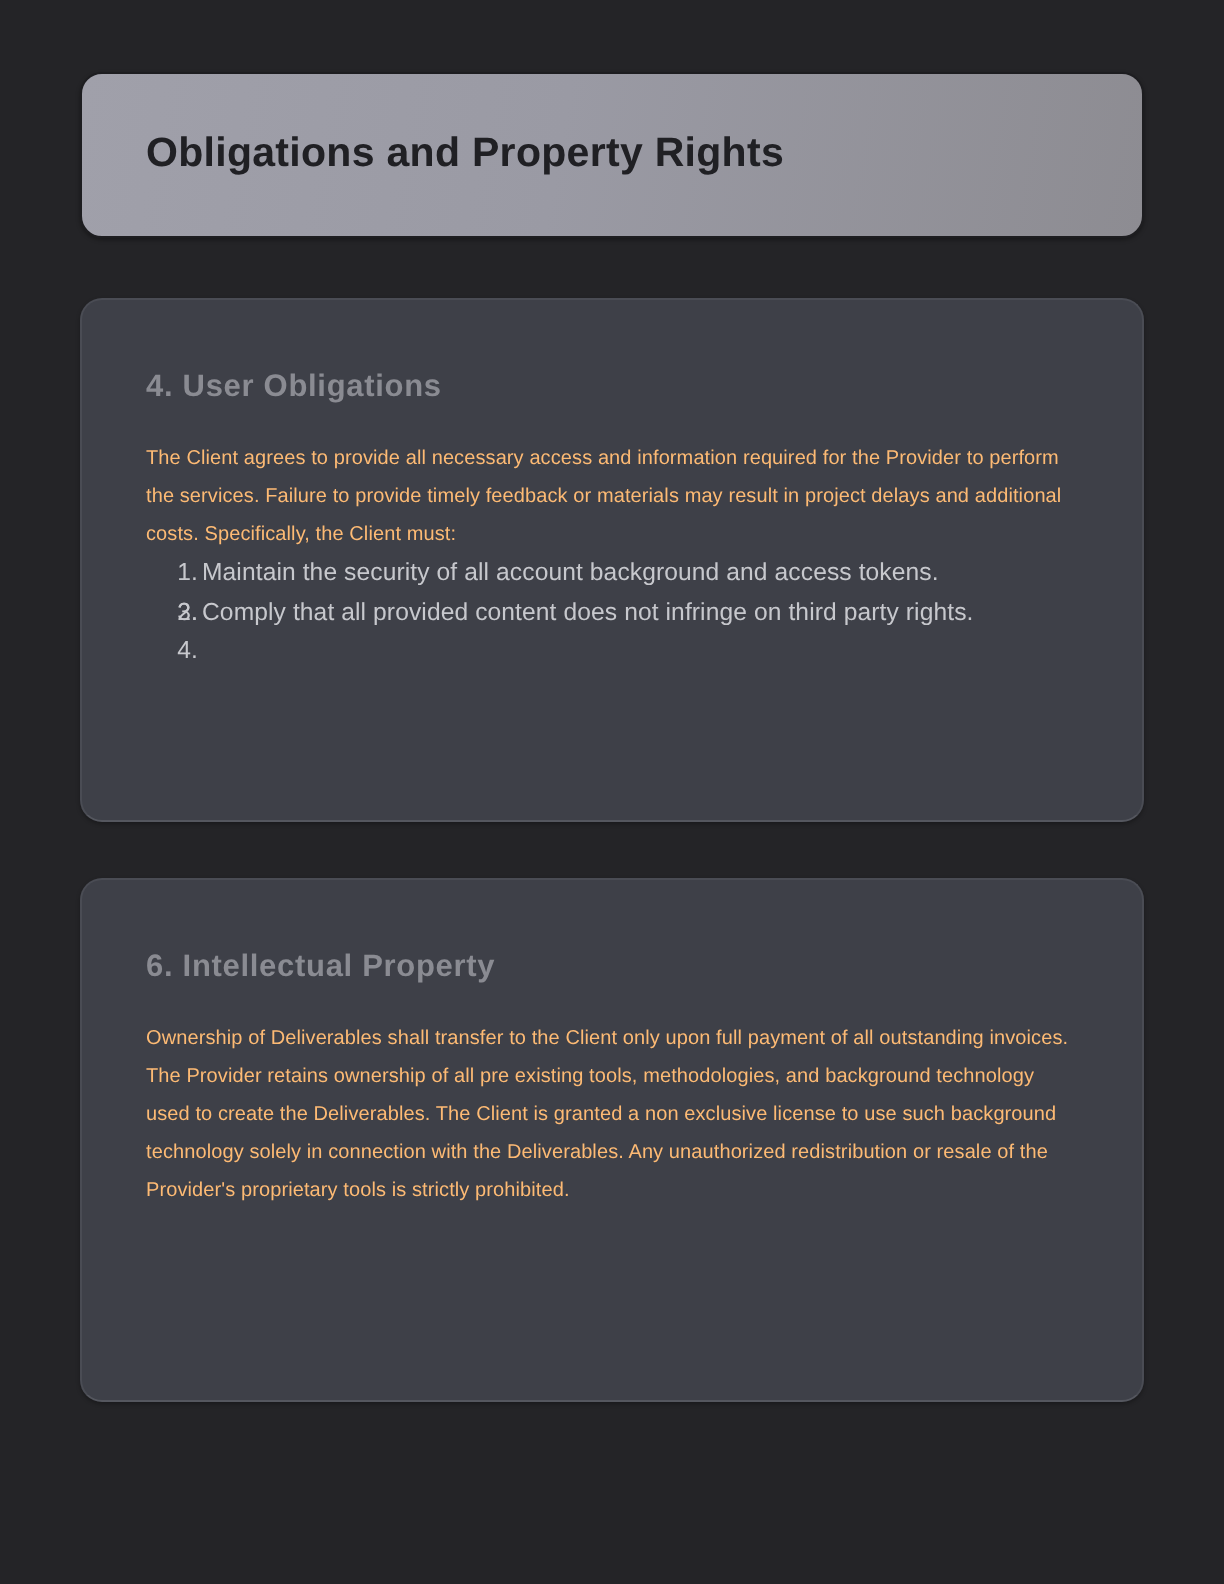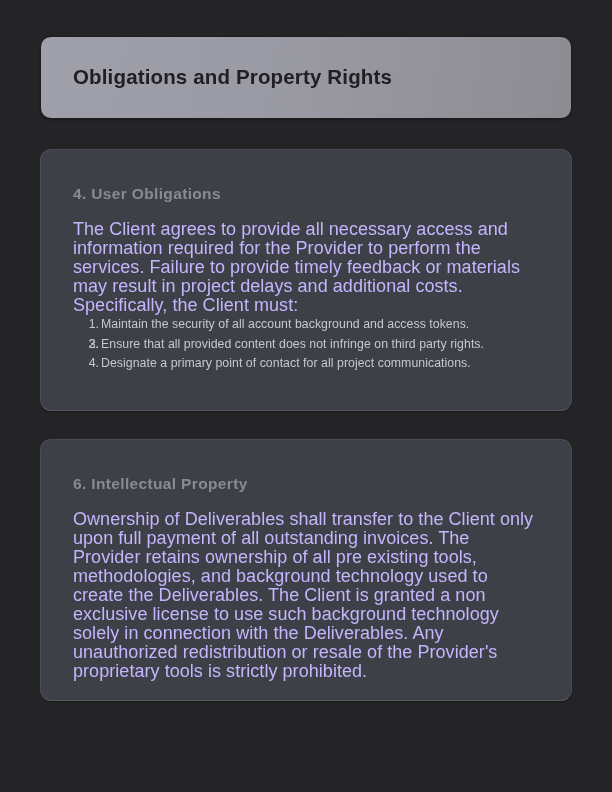--- a/index.html
+++ b/index.html
@@ -60,22 +60,22 @@
   .section-heading {
     font-size: 15.5px;
     font-weight: bold;
     color: #8a8b92;
     letter-spacing: 0.35px;
     margin-bottom: 17px;
     line-height: 1.25;
   }
 
   .body-text {
-    font-size: 18px;
-    color: #c4b5fd;
+    font-size: 10px;
+    color: #fdba74;
     line-height: 19px;
     letter-spacing: 0.05px;
   }
 
   .ordered-list {
     list-style: none;
     margin-top: 0;
   }
 
   .ordered-list li {
@@ -109,25 +109,24 @@
     <ol class="ordered-list">
       <li>
         <span class="num">1.</span>
         <span>Maintain the security of all account background and access tokens.</span>
       </li>
       <li>
         <span class="num">2.</span>
       </li>
       <li>
         <span class="num">3.</span>
-        <span>Ensure that all provided content does not infringe on third party rights.</span>
+        <span>Comply that all provided content does not infringe on third party rights.</span>
       </li>
       <li>
         <span class="num">4.</span>
-        <span>Designate a primary point of contact for all project communications.</span>
       </li>
     </ol>
   </div>
 
   <div class="card card-2">
     <div class="section-heading">6. Intellectual Property</div>
     <div class="body-text">Ownership of Deliverables shall transfer to the Client only upon full payment of all outstanding invoices. The Provider retains ownership of all pre existing tools, methodologies, and background technology used to create the Deliverables. The Client is granted a non exclusive license to use such background technology solely in connection with the Deliverables. Any unauthorized redistribution or resale of the Provider's proprietary tools is strictly prohibited.</div>
   </div>
 
 </div>

